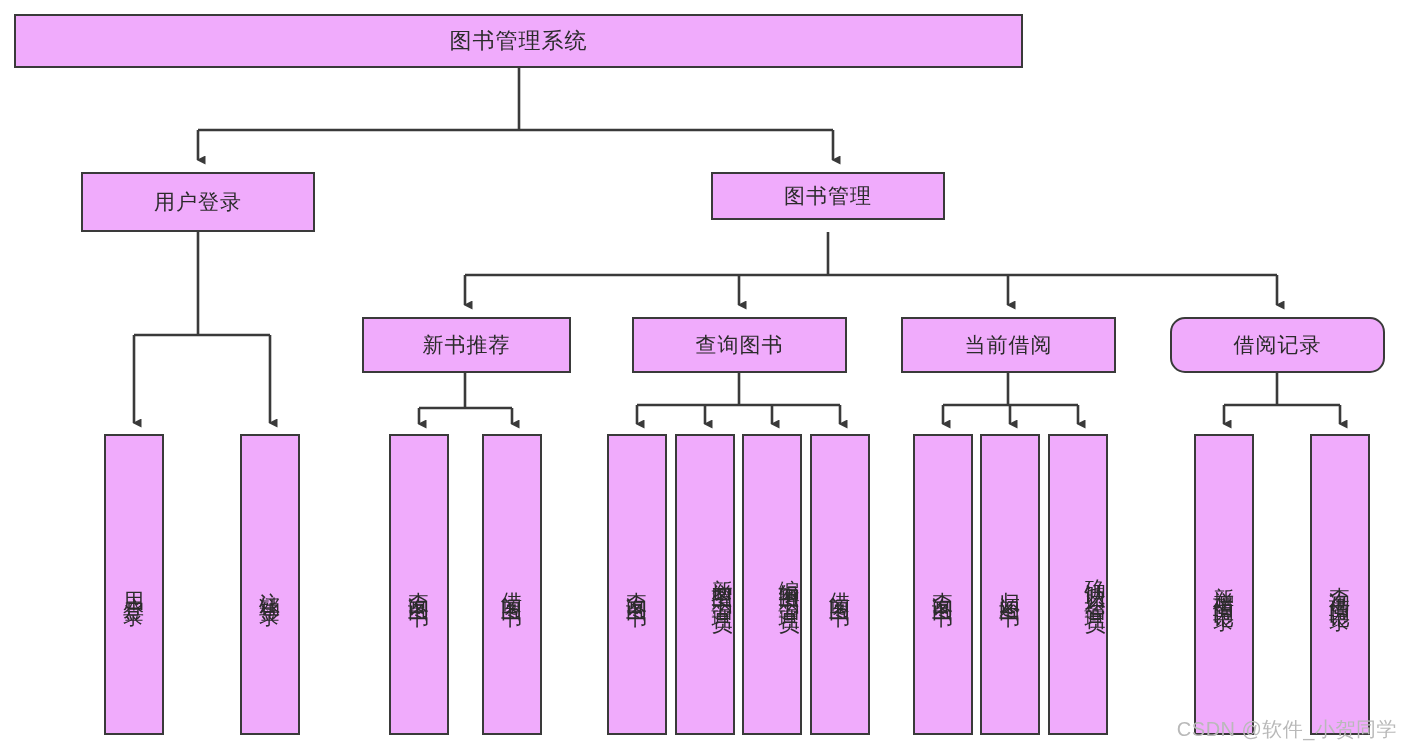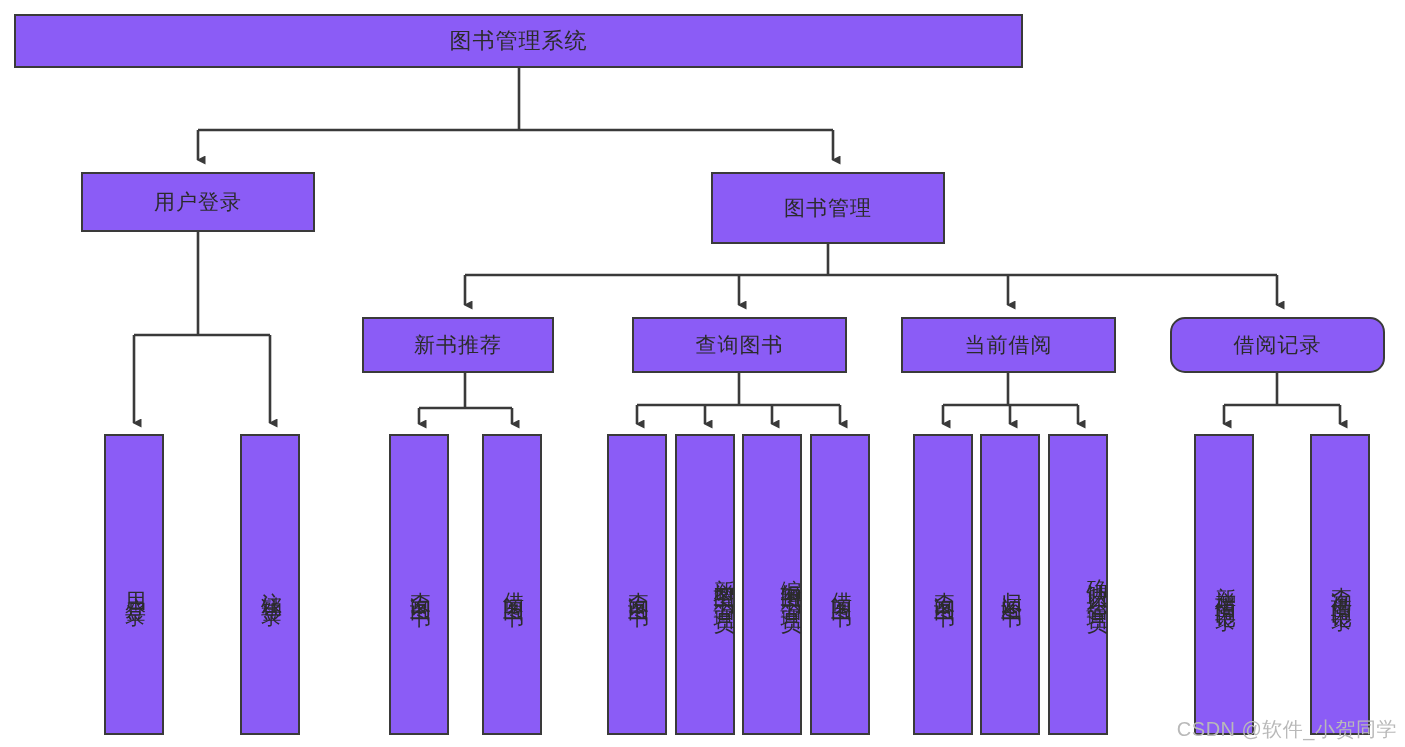--- a/index.html
+++ b/index.html
@@ -22,26 +22,25 @@
     left: 0;
     top: 0;
     width: 1405px;
     height: 747px;
     pointer-events: none;
   }
   .node {
     position: absolute;
     box-sizing: border-box;
     border: 2px solid #3a3a3a;
-    background: #8b5cf6;
+    background: #f0abfc;
     display: flex;
     align-items: center;
     justify-content: center;
     color: #2b2b2b;
-    font-family: Liberation Mono, monospace;
   }
   .node.horiz {
     font-size: 21px;
     letter-spacing: 1px;
   }
   .node.vert {
     writing-mode: vertical-rl;
     text-orientation: upright;
     font-size: 21px;
     letter-spacing: 5px;
@@ -117,23 +116,23 @@
       <path d="M1224,405 L1340,405"></path>
       <path d="M1224,405 L1224,424" marker-end="url(#arrow)"></path>
       <path d="M1340,405 L1340,424" marker-end="url(#arrow)"></path>
     </g>
   </svg>
 
   <div class="node horiz root" style="left:14px; top:14px; width:1009px; height:54px;">图书管理系统</div>
 
   <div class="node horiz" style="left:81px; top:172px; width:234px; height:60px;">用户登录</div>
 
-  <div class="node horiz" style="left:711px; top:172px; width:234px; height:72px;">图书管理</div>
+  <div class="node horiz" style="left:711px; top:172px; width:234px; height:48px;">图书管理</div>
 
-  <div class="node horiz" style="left:362px; top:317px; width:192px; height:56px;">新书推荐</div>
+  <div class="node horiz" style="left:362px; top:317px; width:209px; height:56px;">新书推荐</div>
 
   <div class="node horiz" style="left:632px; top:317px; width:215px; height:56px;">查询图书</div>
 
   <div class="node horiz" style="left:901px; top:317px; width:215px; height:56px;text-align:center;">当前借阅</div>
 
   <div class="node horiz" style="left:1170px; top:317px; width:215px; height:56px;border-radius:15px;">借阅记录</div>
 
   <div class="node vert" style="left:104px; top:434px; width:60px; height:301px;">用户登录</div>
 
   <div class="node vert" style="left:240px; top:434px; width:60px; height:301px;">注销登录</div>

